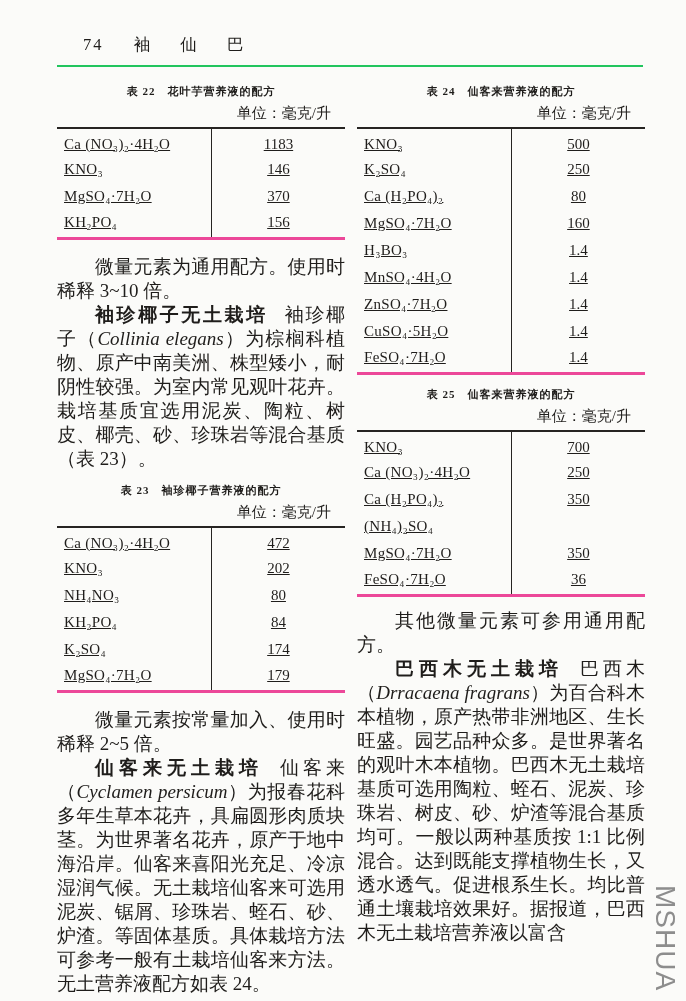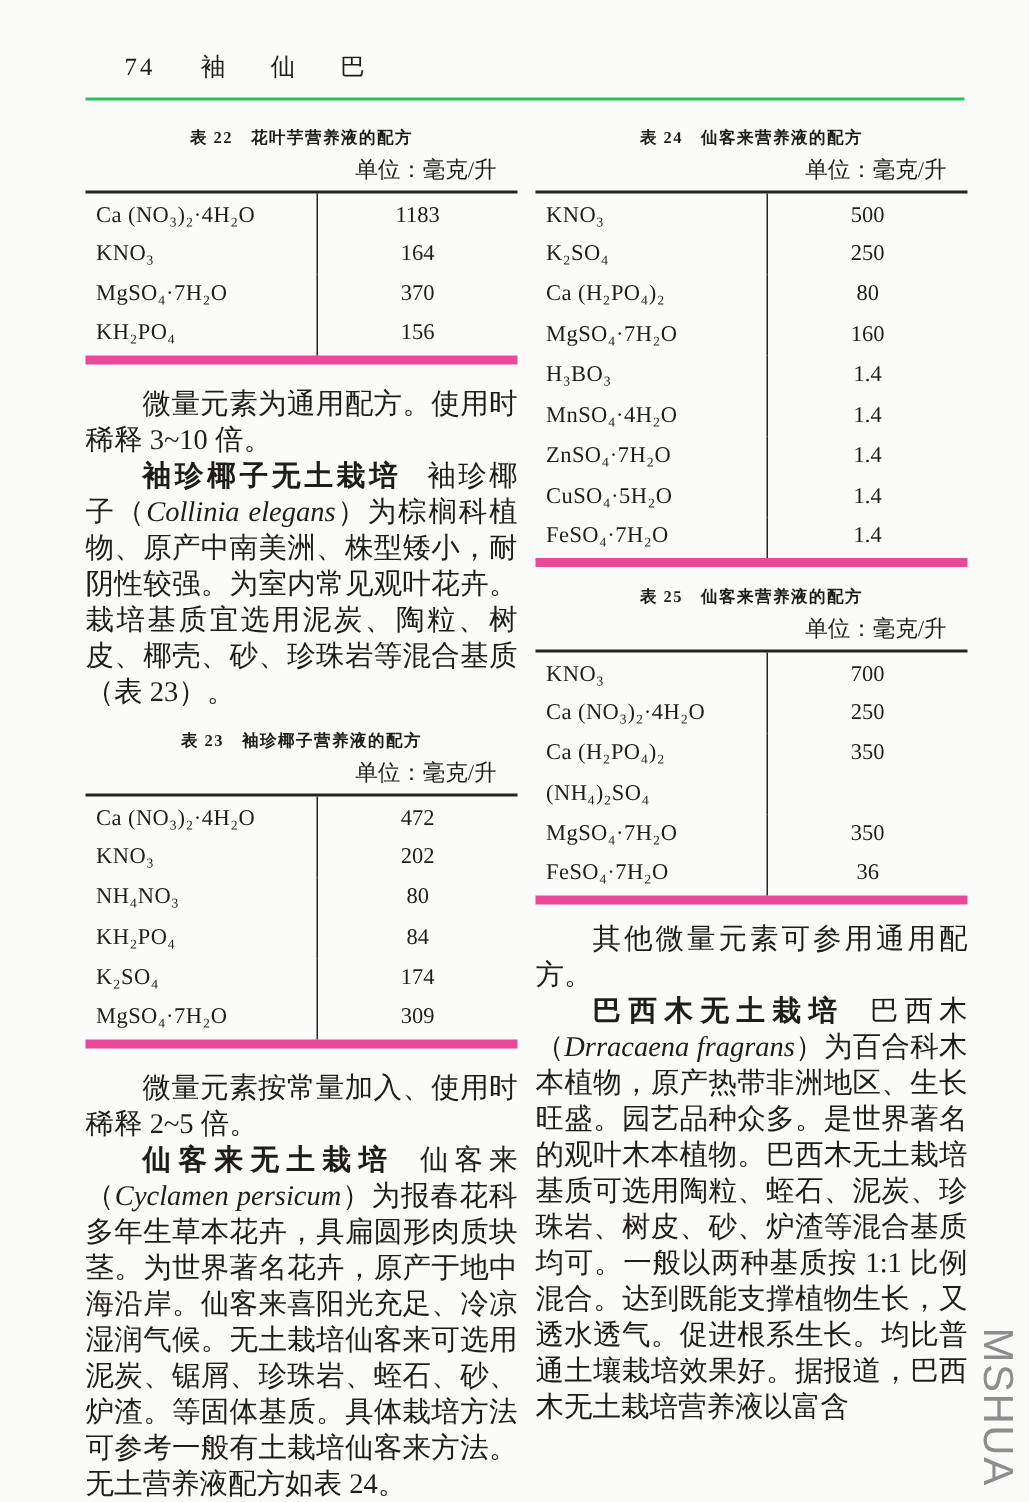--- a/index.html
+++ b/index.html
@@ -50,21 +50,22 @@
     white-space: nowrap;
   }
   .tbl-title .tlabel { margin-right: 12px; }
   .tbl-unit {
     text-align: right;
     font-size: 15px;
     margin: 5px 14px 4px 0;
   }
   .tbl-body {
     border-top: 2px solid #262422;
-    border-bottom: 6px solid #ec4899;
+    border-bottom: 3px solid #ec4899;
+    text-decoration: underline;
   }
   .tbl-row { display: flex; height: 27px; }
   .tbl-row .cf {
     width: 51%;
     display: flex; align-items: center;
     padding-left: 7px;
     border-right: 1.5px solid #262422;
     font-size: 15px;
     letter-spacing: 0.3px;
   }
@@ -119,21 +120,21 @@
           <span class="tlabel">表 22</span><span>花叶芋营养液的配方</span>
         </div>
         <div class="tbl-unit">单位：毫克/升</div>
         <div class="tbl-body">
           <div class="tbl-row">
               <span class="cf">Ca (NO₃)₂·4H₂O</span>
               <span class="cv">1183</span>
             </div>
           <div class="tbl-row">
               <span class="cf">KNO₃</span>
-              <span class="cv">164</span>
+              <span class="cv">146</span>
             </div>
           <div class="tbl-row">
               <span class="cf">MgSO₄·7H₂O</span>
               <span class="cv">370</span>
             </div>
           <div class="tbl-row">
               <span class="cf">KH₂PO₄</span>
               <span class="cv">156</span>
             </div>
         </div>
@@ -164,21 +165,21 @@
           <div class="tbl-row">
               <span class="cf">KH₂PO₄</span>
               <span class="cv">84</span>
             </div>
           <div class="tbl-row">
               <span class="cf">K₂SO₄</span>
               <span class="cv">174</span>
             </div>
           <div class="tbl-row">
               <span class="cf">MgSO₄·7H₂O</span>
-              <span class="cv">309</span>
+              <span class="cv">179</span>
             </div>
         </div>
       </div>
 
       <p class="para mt-l">微量元素按常量加入、使用时稀释 2~5 倍。</p>
 
       <p class="para"><span class="lead">仙客来无土栽培</span><span>仙客来（</span><span class="species">Cyclamen persicum</span><span>）为报春花科多年生草本花卉，具扁圆形肉质块茎。为世界著名花卉，原产于地中海沿岸。仙客来喜阳光充足、冷凉湿润气候。无土栽培仙客来可选用泥炭、锯屑、珍珠岩、蛭石、砂、炉渣。等固体基质。具体栽培方法可参考一般有土栽培仙客来方法。无土营养液配方如表 24。</span></p>
 
     </div>
 

